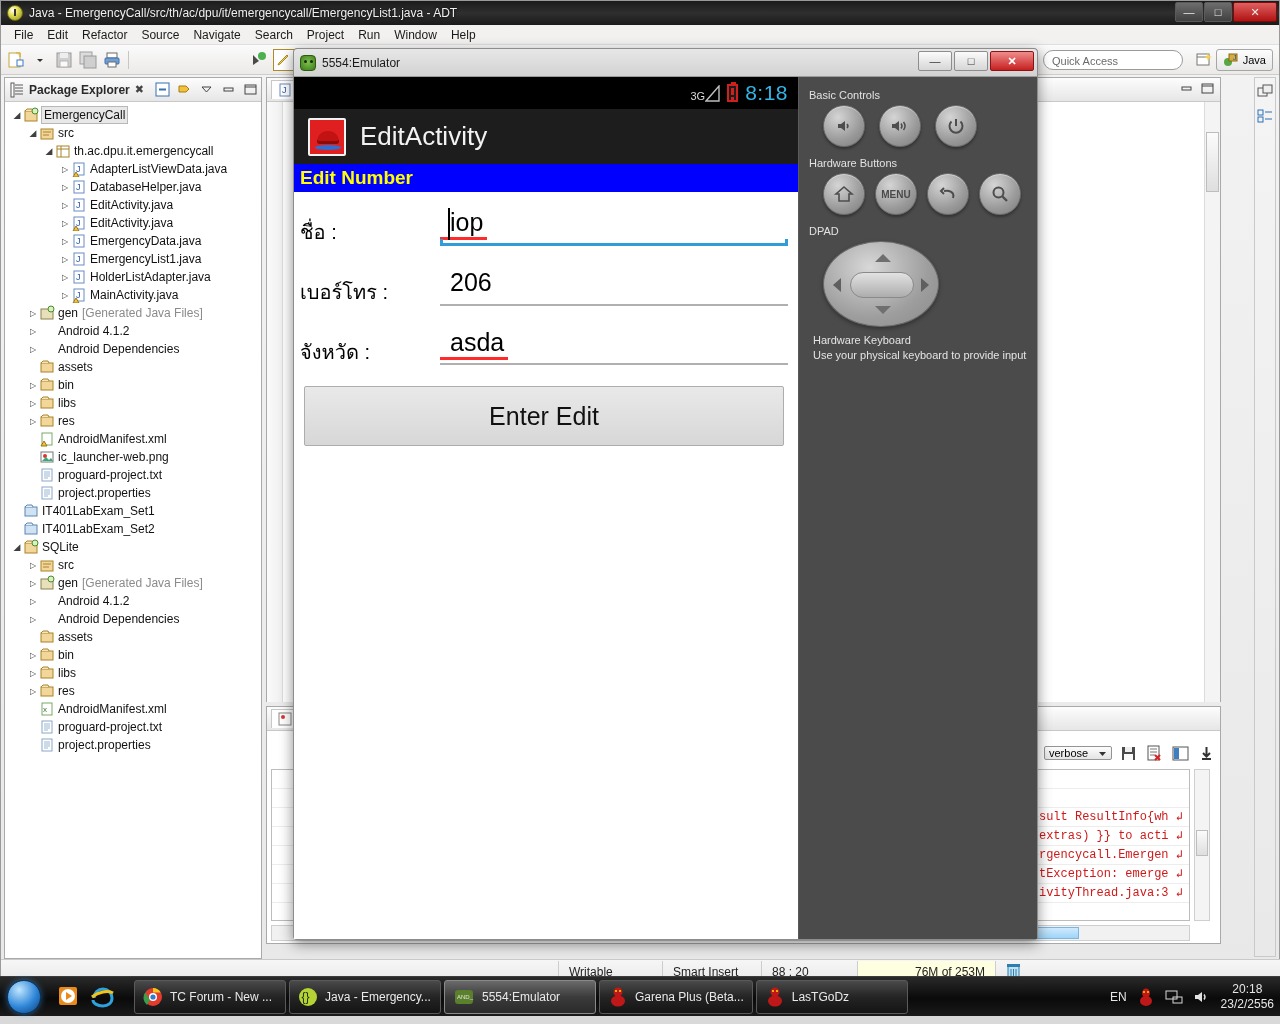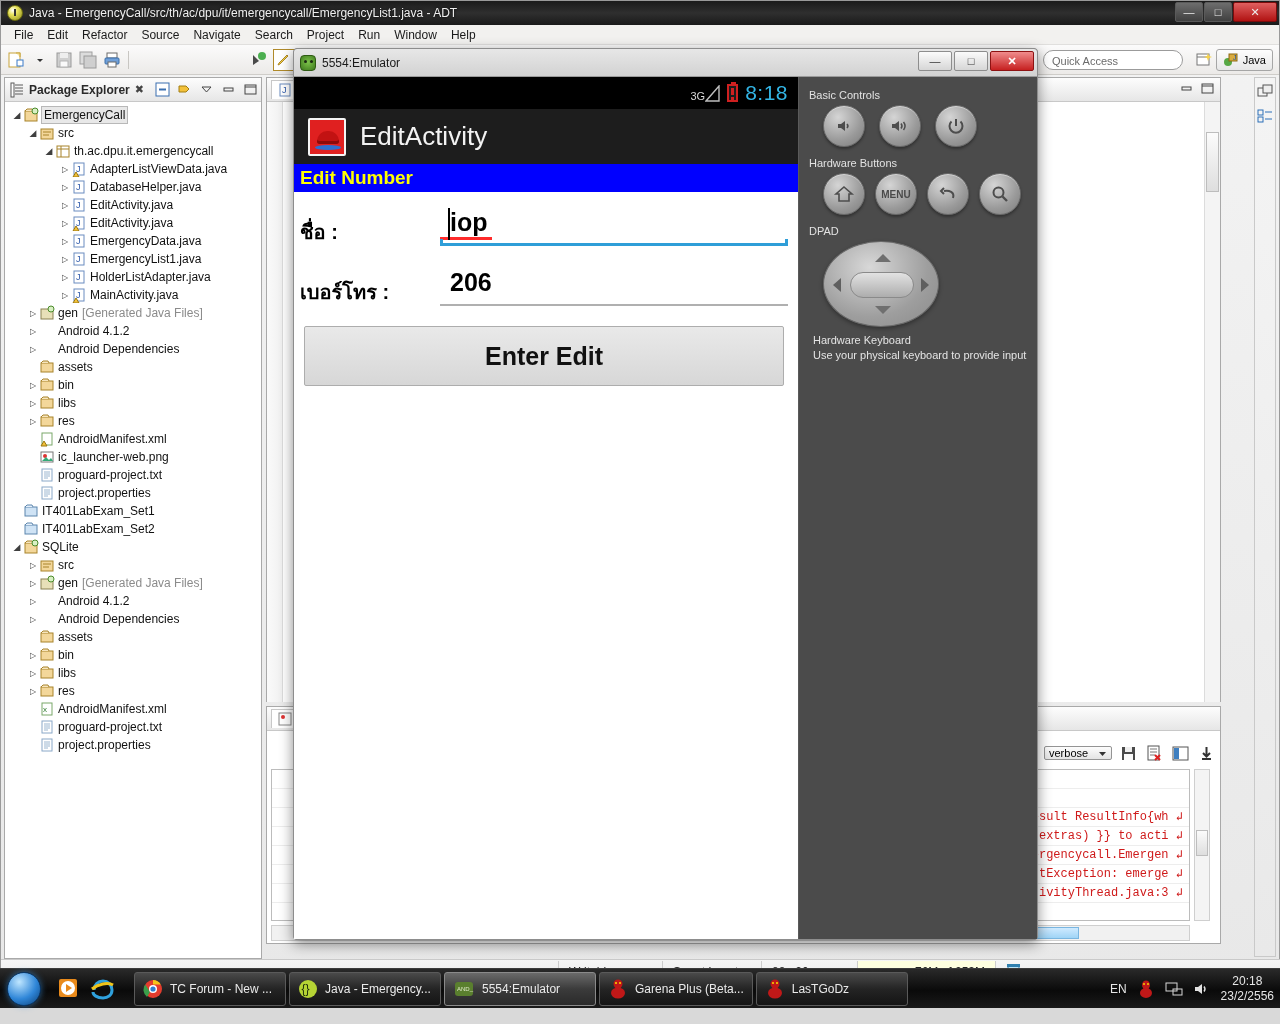--- a/index.html
+++ b/index.html
@@ -227,21 +227,21 @@
     position:absolute; left:7px; top:11px; width:22px; height:13px;
     background:#c21212; border-radius: 11px 11px 3px 3px;
     box-shadow: inset 0 -3px 0 #8d0a0a;
   }
   .app-icon .base { position:absolute; left:5px; bottom:4px; width:26px; height:5px; background:#2f6fd0; border-radius:50%;}
   .app-title { color:#f2f2f2; font-size: 26px; font-weight: 400;}
 
   .section-bar { height: 28px; background:#0000ff; display:flex; align-items:center; padding-left: 6px;}
   .section-bar .st { color:#ffff00; font-size:19px; font-weight:bold; }
 
-  .form-area { background:#fff; height: 645px; padding: 14px 10px 12px 6px; font-weight: bold; }
+  .form-area { background:#fff; height: 645px; padding: 14px 10px 12px 6px; }
   .form-row { display:flex; align-items:flex-start; margin-bottom: 18px; }
   .form-label { width: 140px; font-size: 20px; color:#000; padding-top: 10px; }
   .field { flex: 1; position: relative; }
   .field .val { font-size: 25px; color:#000; padding: 2px 4px 4px 10px; min-height: 34px; display:inline-block;}
   .field .val.spell { border-bottom: 3px solid #ff2b2b; padding-bottom:0; }
   .underline { height: 2px; background: #b0b0b0; margin-top: 3px; }
   .underline.focus { height: 3px; background: #2f9ed8; position: relative;}
   .underline.focus::before, .underline.focus::after {
     content:""; position:absolute; top:-4px; width:3px; height:5px; background:#2f9ed8;
   }
@@ -280,21 +280,21 @@
   }
   .dpad .tri { position: absolute; width: 0; height: 0; }
   .dpad .up { left:51px; top:12px; border-left:8px solid transparent; border-right:8px solid transparent; border-bottom:8px solid #6f6f6f;}
   .dpad .down { left:51px; bottom:12px; border-left:8px solid transparent; border-right:8px solid transparent; border-top:8px solid #6f6f6f;}
   .dpad .left { left:9px; top:36px; border-top:7px solid transparent; border-bottom:7px solid transparent; border-right:8px solid #5f5f5f;}
   .dpad .right { right:9px; top:36px; border-top:7px solid transparent; border-bottom:7px solid transparent; border-left:8px solid #5f5f5f;}
   .kb-note { font-size: 11px; color:#e4e4e4; margin-left:6px; line-height: 15px;}
 
   
   .taskbar {
-    position: absolute; left: 0; bottom: 16px; width: 1280px; height: 40px;
+    position: absolute; left: 0; bottom: 8px; width: 1280px; height: 40px;
     background: linear-gradient(#2a2a2a, #0a0a0a 55%, #1a1a1a);
     border-top: 1px solid #3c3c3c; display:flex; align-items:center;
   }
   .start-orb {
     width: 44px; height: 36px; margin-left: 2px; display:flex; align-items:center; justify-content:center;
   }
   .orb {
     width: 34px; height: 34px; border-radius: 50%;
     background: radial-gradient(circle at 35% 28%, #bfe6ff, #2f86d8 55%, #0b3f76 100%);
     border: 1px solid #0a3a6d; box-shadow: 0 0 6px rgba(60,150,230,.6);
@@ -917,20 +917,27 @@
           </div>
 
           <div class="form-row">
             <div class="form-label">เบอร์โทร :</div>
             <div class="field">
               <span class="val">206</span>
               <div class="underline"></div>
             </div>
           </div>
 
+          <div class="form-row">
+            <div class="form-label">จังหวัด :</div>
+            <div class="field">
+              <span class="val spell">asda</span>
+              <div class="underline"></div>
+            </div>
+          </div>
 
           <div class="enter-btn">Enter Edit</div>
         </div>
       </div>
 
       <div class="emu-side">
         <div class="side-label">Basic Controls</div>
         <div class="btn-row">
           <div class="round-btn">
             <svg width="20" height="20" viewBox="0 0 20 20">

